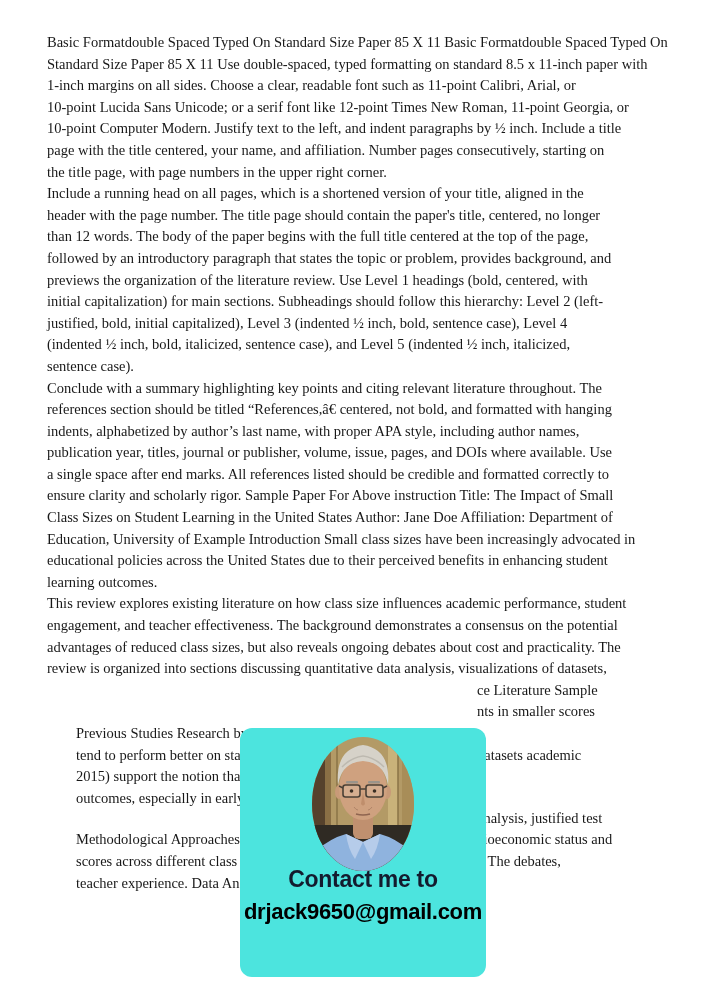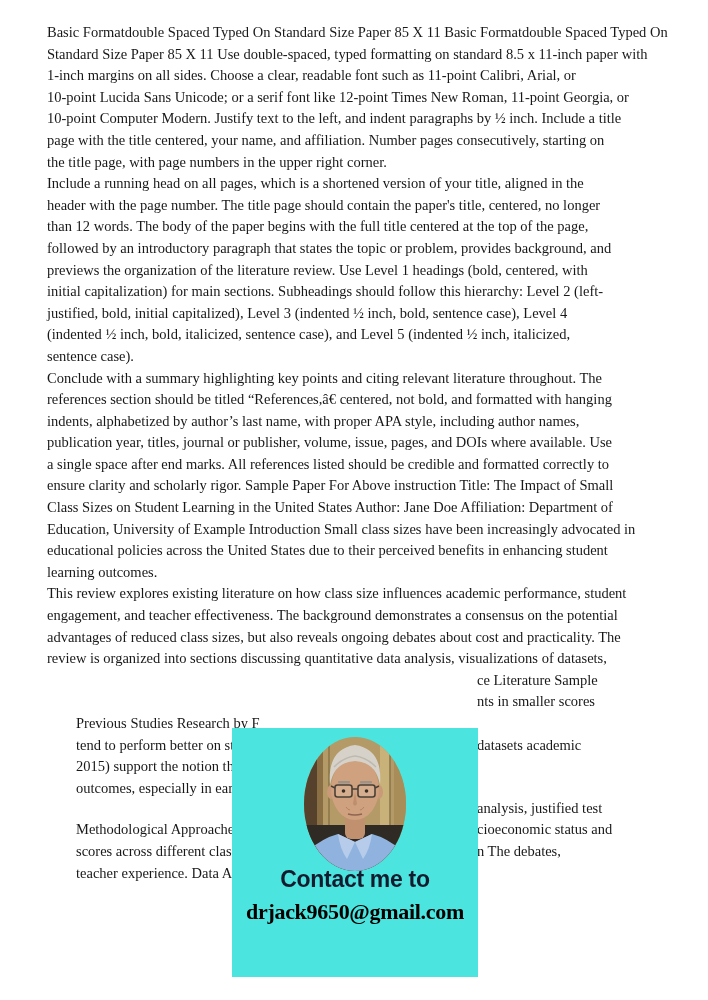--- a/index.html
+++ b/index.html
@@ -11,21 +11,21 @@
     position: relative;
     width: 708px;
     height: 1000px;
     background: #ffffff;
     overflow: hidden;
     font-family: "Liberation Serif", serif;
   }
   .text-col {
     position: absolute;
     left: 47px;
-    top: 22px;
+    top: 32px;
     width: 640px;
     font-size: 14.5px;
     line-height: 21.6px;
     color: #181818;
   }
   .para {
     margin: 0 0 20px 0;
   }
   .para-lines {
     margin: 0;
@@ -37,25 +37,26 @@
     white-space: pre;
   }
   .frag-right {
     position: absolute;
     left: 430px;
     top: 0;
   }
   
   .overlay {
     position: absolute;
-    left: 232px;
+    left: 240px;
     top: 728px;
     width: 246px;
     height: 249px;
     background: #4ce4de;
+    border-radius: 12px;
   }
   .photo {
     position: absolute;
     left: 72px;
     top: 9px;
     width: 102px;
     height: 134px;
   }
   .photo svg { display: block; width: 102px; height: 134px; }
   .contact {
@@ -66,21 +67,21 @@
     text-align: center;
     font-family: "Liberation Sans", sans-serif;
     font-weight: 700;
     font-size: 23px;
     line-height: 30px;
     color: #131b2e;
     letter-spacing: -0.3px;
   }
   .contact .email {
     margin-top: 3px;
-    font-family: Liberation Serif, serif;
+    font-family: Liberation Sans, sans-serif;
     font-weight: 700;
     font-size: 22px;
     line-height: 30px;
     color: #000000;
     letter-spacing: -0.3px;
   }
 </style>
 </head>
 <body>
 

